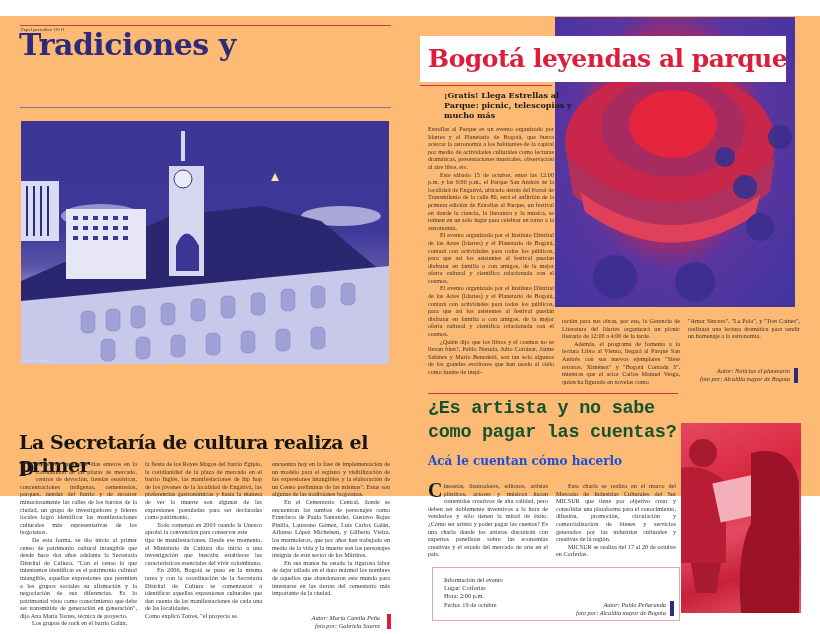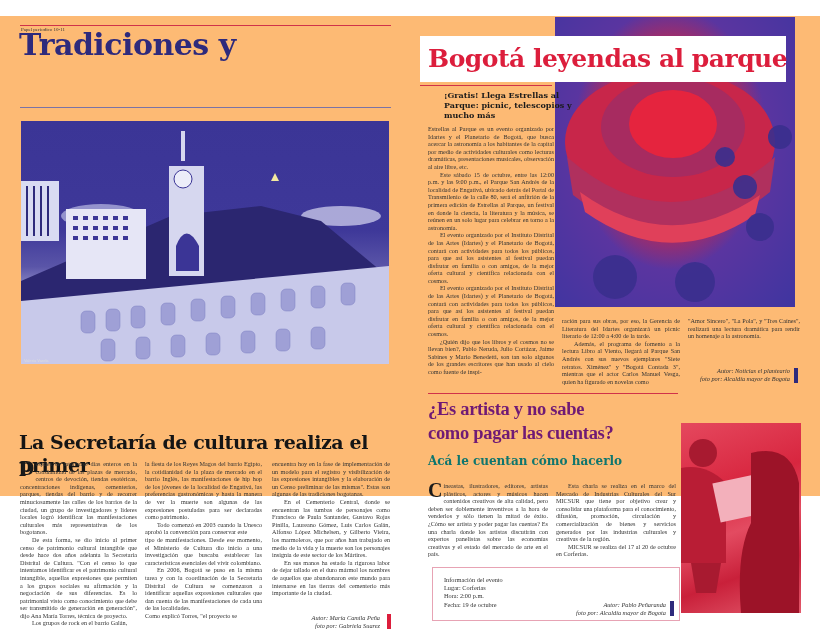--- a/index.html
+++ b/index.html
@@ -19,22 +19,22 @@
   .col { position: absolute; font-family: "Liberation Serif", serif; font-size: 6.2px; line-height: 7.6px; color: #333; text-align: justify; }
   .col p { text-indent: 12px; }
   .col p.noindent { text-indent: 0; }
   .dropcap { float: left; font-size: 20px; line-height: 16px; margin-right: 1px; font-weight: bold; color: #1b1b1b; }
   .byline { position: absolute; font-family: "Liberation Serif", serif; font-style: italic; font-size: 6.3px; line-height: 8px; color: #333; text-align: right; }
   .byline-bar { position: absolute; width: 4px; height: 15px; }
   .photo-plan { left: 555px; top: 17px; width: 240px; height: 290px; background: radial-gradient(ellipse at 48% 42%, #e5243e 0%, #d8233e 16%, #b42b5c 28%, #c2284f 36%, #5a35a0 55%, #3f35a0 100%); }
   .title-right-box { position: absolute; left: 420px; top: 36px; width: 366px; height: 46px; background: #ffffff; }
   .title-right { position: absolute; left: 428px; top: 45px; font-family: "DejaVu Serif", serif; font-weight: bold; color: #dc1e3c; font-size: 25px; line-height: 28px; letter-spacing: -0.5px; white-space: nowrap; }
   .deck { position: absolute; left: 428px; top: 90px; width: 134px; font-family: "DejaVu Serif", serif; font-weight: bold; font-size: 8px; line-height: 10px; color: #1a1a1a; margin-left: 16px; }
-  .headline-red { position: absolute; left: 428px; top: 397px; font-family: Liberation Serif, serif; font-weight: bold; color: #701a75; font-size: 18.5px; line-height: 24px; letter-spacing: -0.3px; width: 260px; }
-  .subhead { position: absolute; left: 428px; top: 454px; font-family: "DejaVu Serif", serif; font-weight: bold; font-size: 12px; line-height: 14px; color: #0f766e; text-align: center; }
+  .headline-red { position: absolute; left: 428px; top: 397px; font-family: Liberation Mono, monospace; font-weight: bold; color: #14532d; font-size: 18.5px; line-height: 24px; letter-spacing: -0.3px; width: 260px; }
+  .subhead { position: absolute; left: 428px; top: 454px; font-family: "DejaVu Serif", serif; font-weight: bold; font-size: 12px; line-height: 14px; color: #1d4ed8; text-align: center; }
   .infobox { position: absolute; left: 432px; top: 567px; width: 248px; height: 54px; border: 1px solid #e7a3b4; }
   .infobox .lines { position: absolute; left: 11px; top: 8px; font-family: "Liberation Serif", serif; font-size: 6.3px; line-height: 8.2px; color: #333; }
   .photo-artist { left: 681px; top: 423px; width: 120px; height: 190px; background: linear-gradient(160deg,#e5485e 0%,#d8263f 35%,#e34b61 55%,#c9203a 75%,#e35a6c 100%); }
 </style>
 </head>
 <body>
 
 <div class="page page-left">
   <div class="rule-red" style="left:20px; top:9px; width:371px;"></div>
   <div class="folio">Papel periodico 10-11</div>

